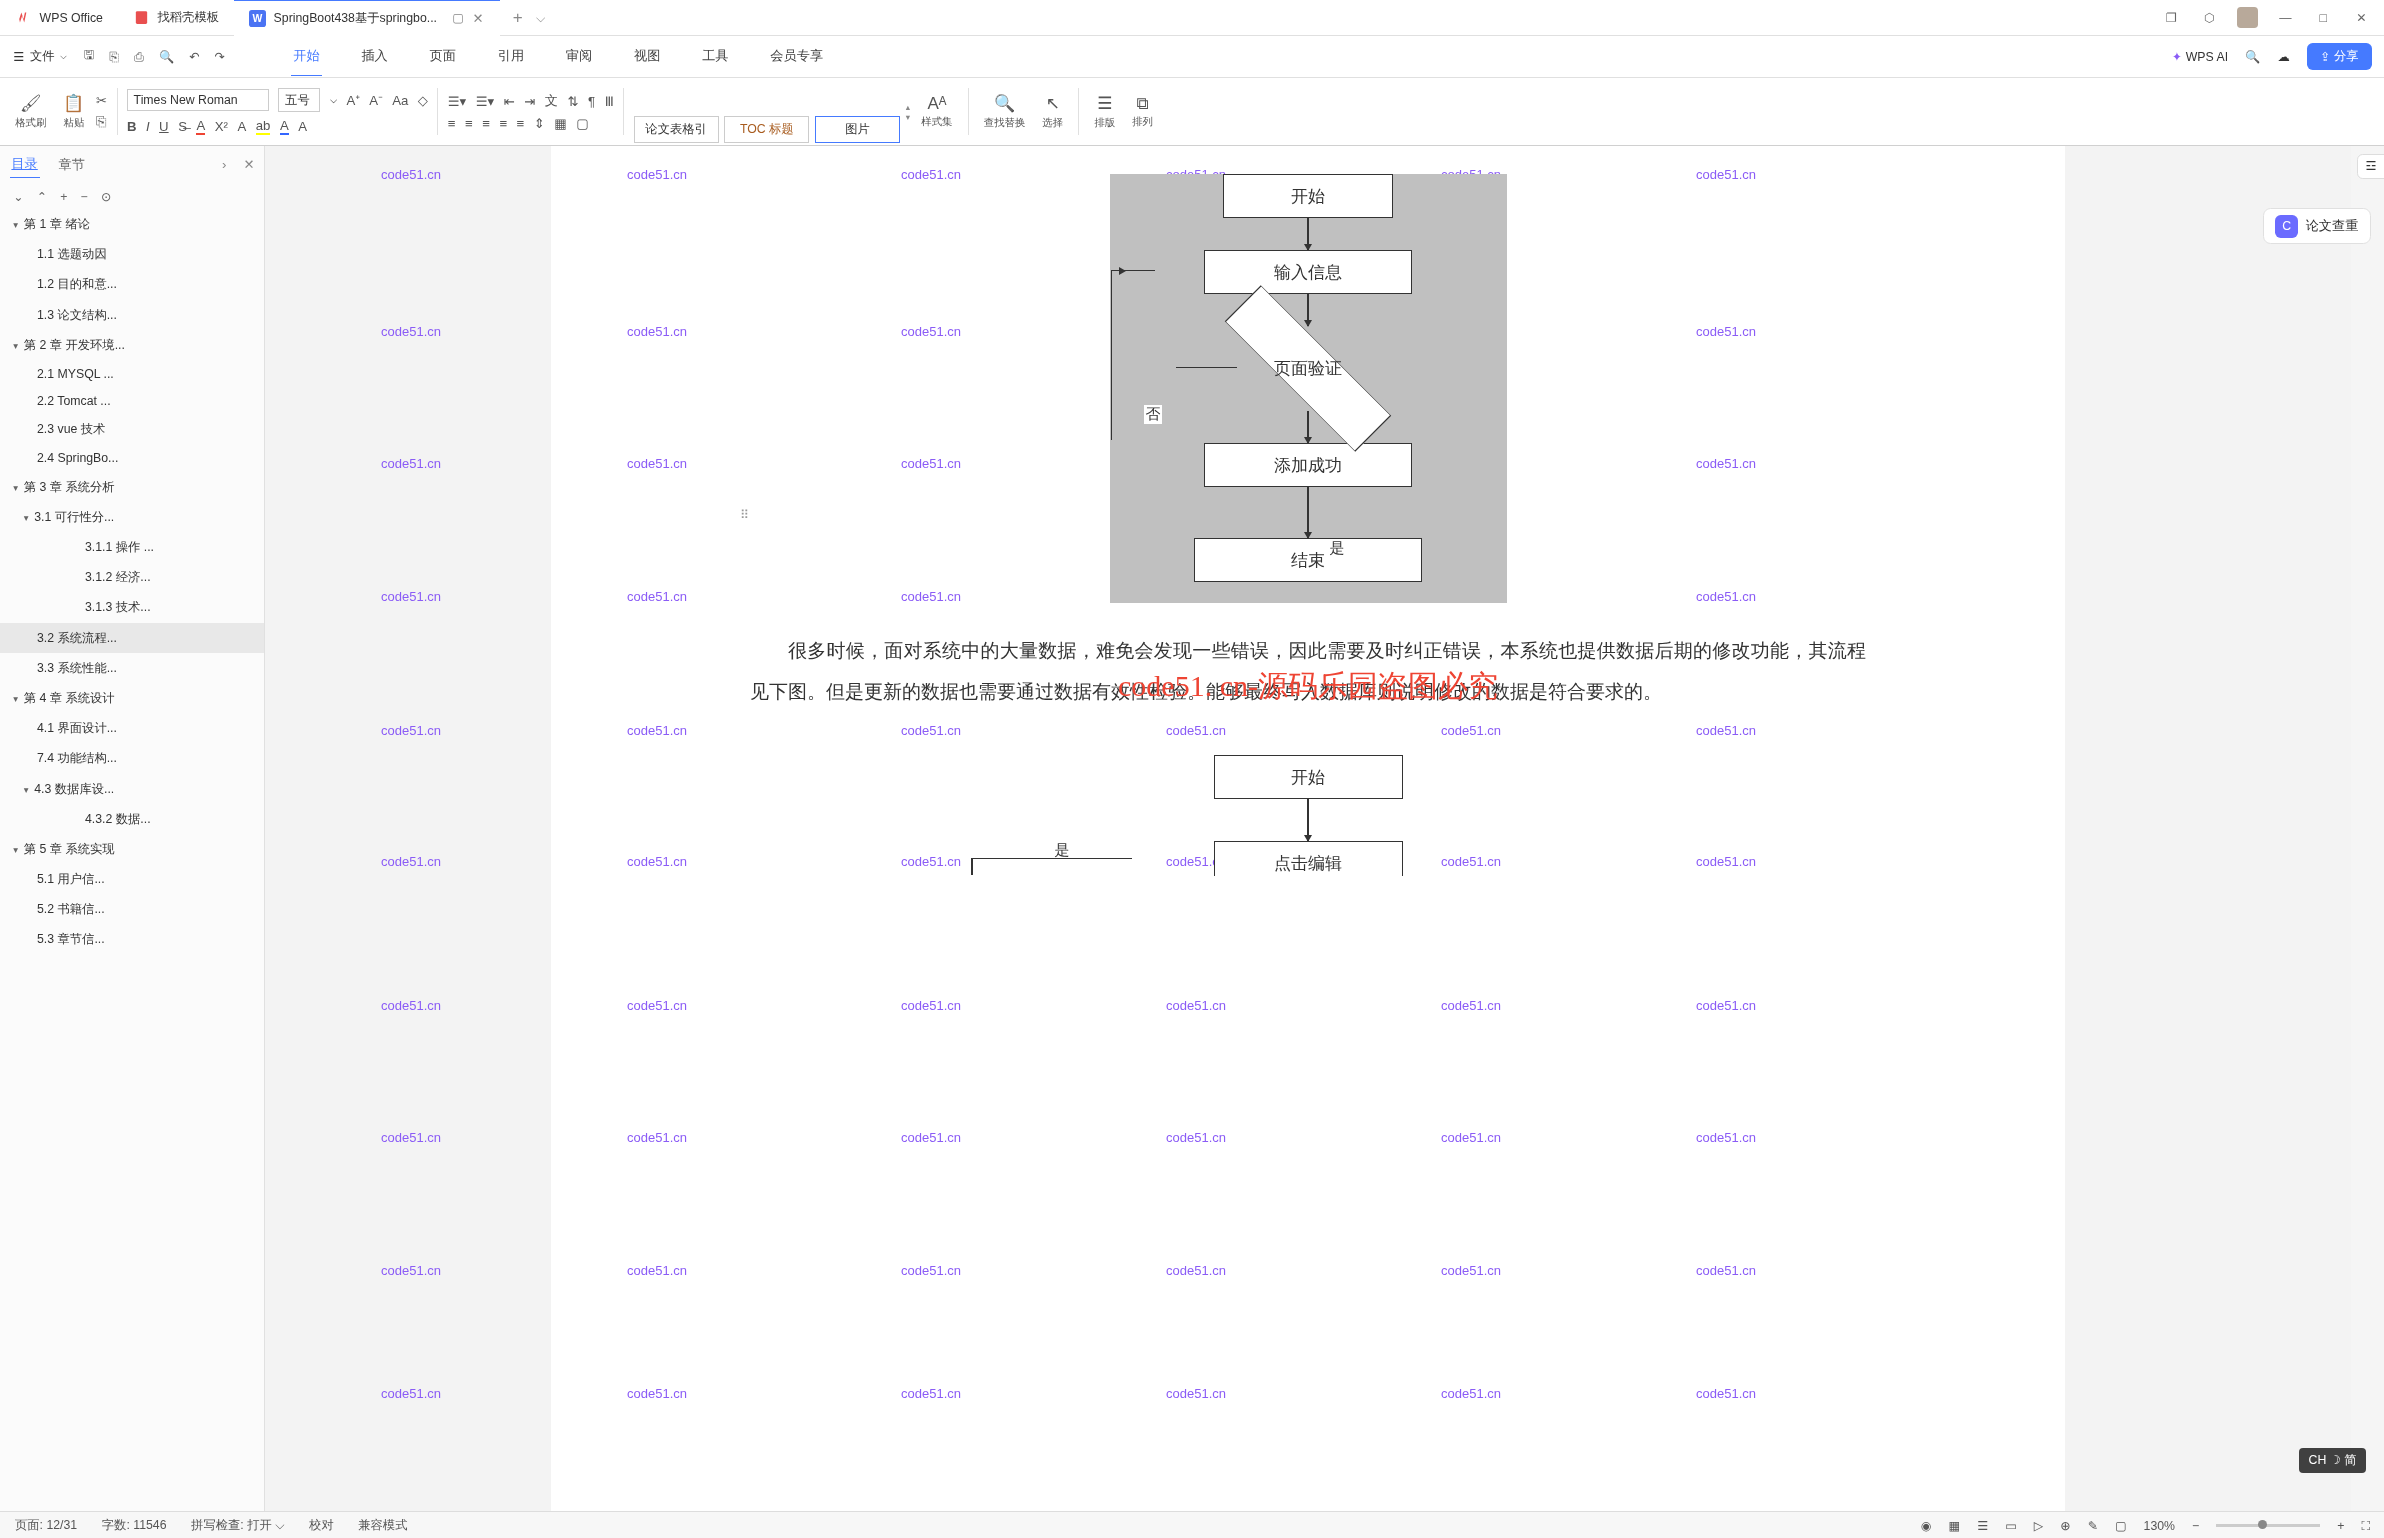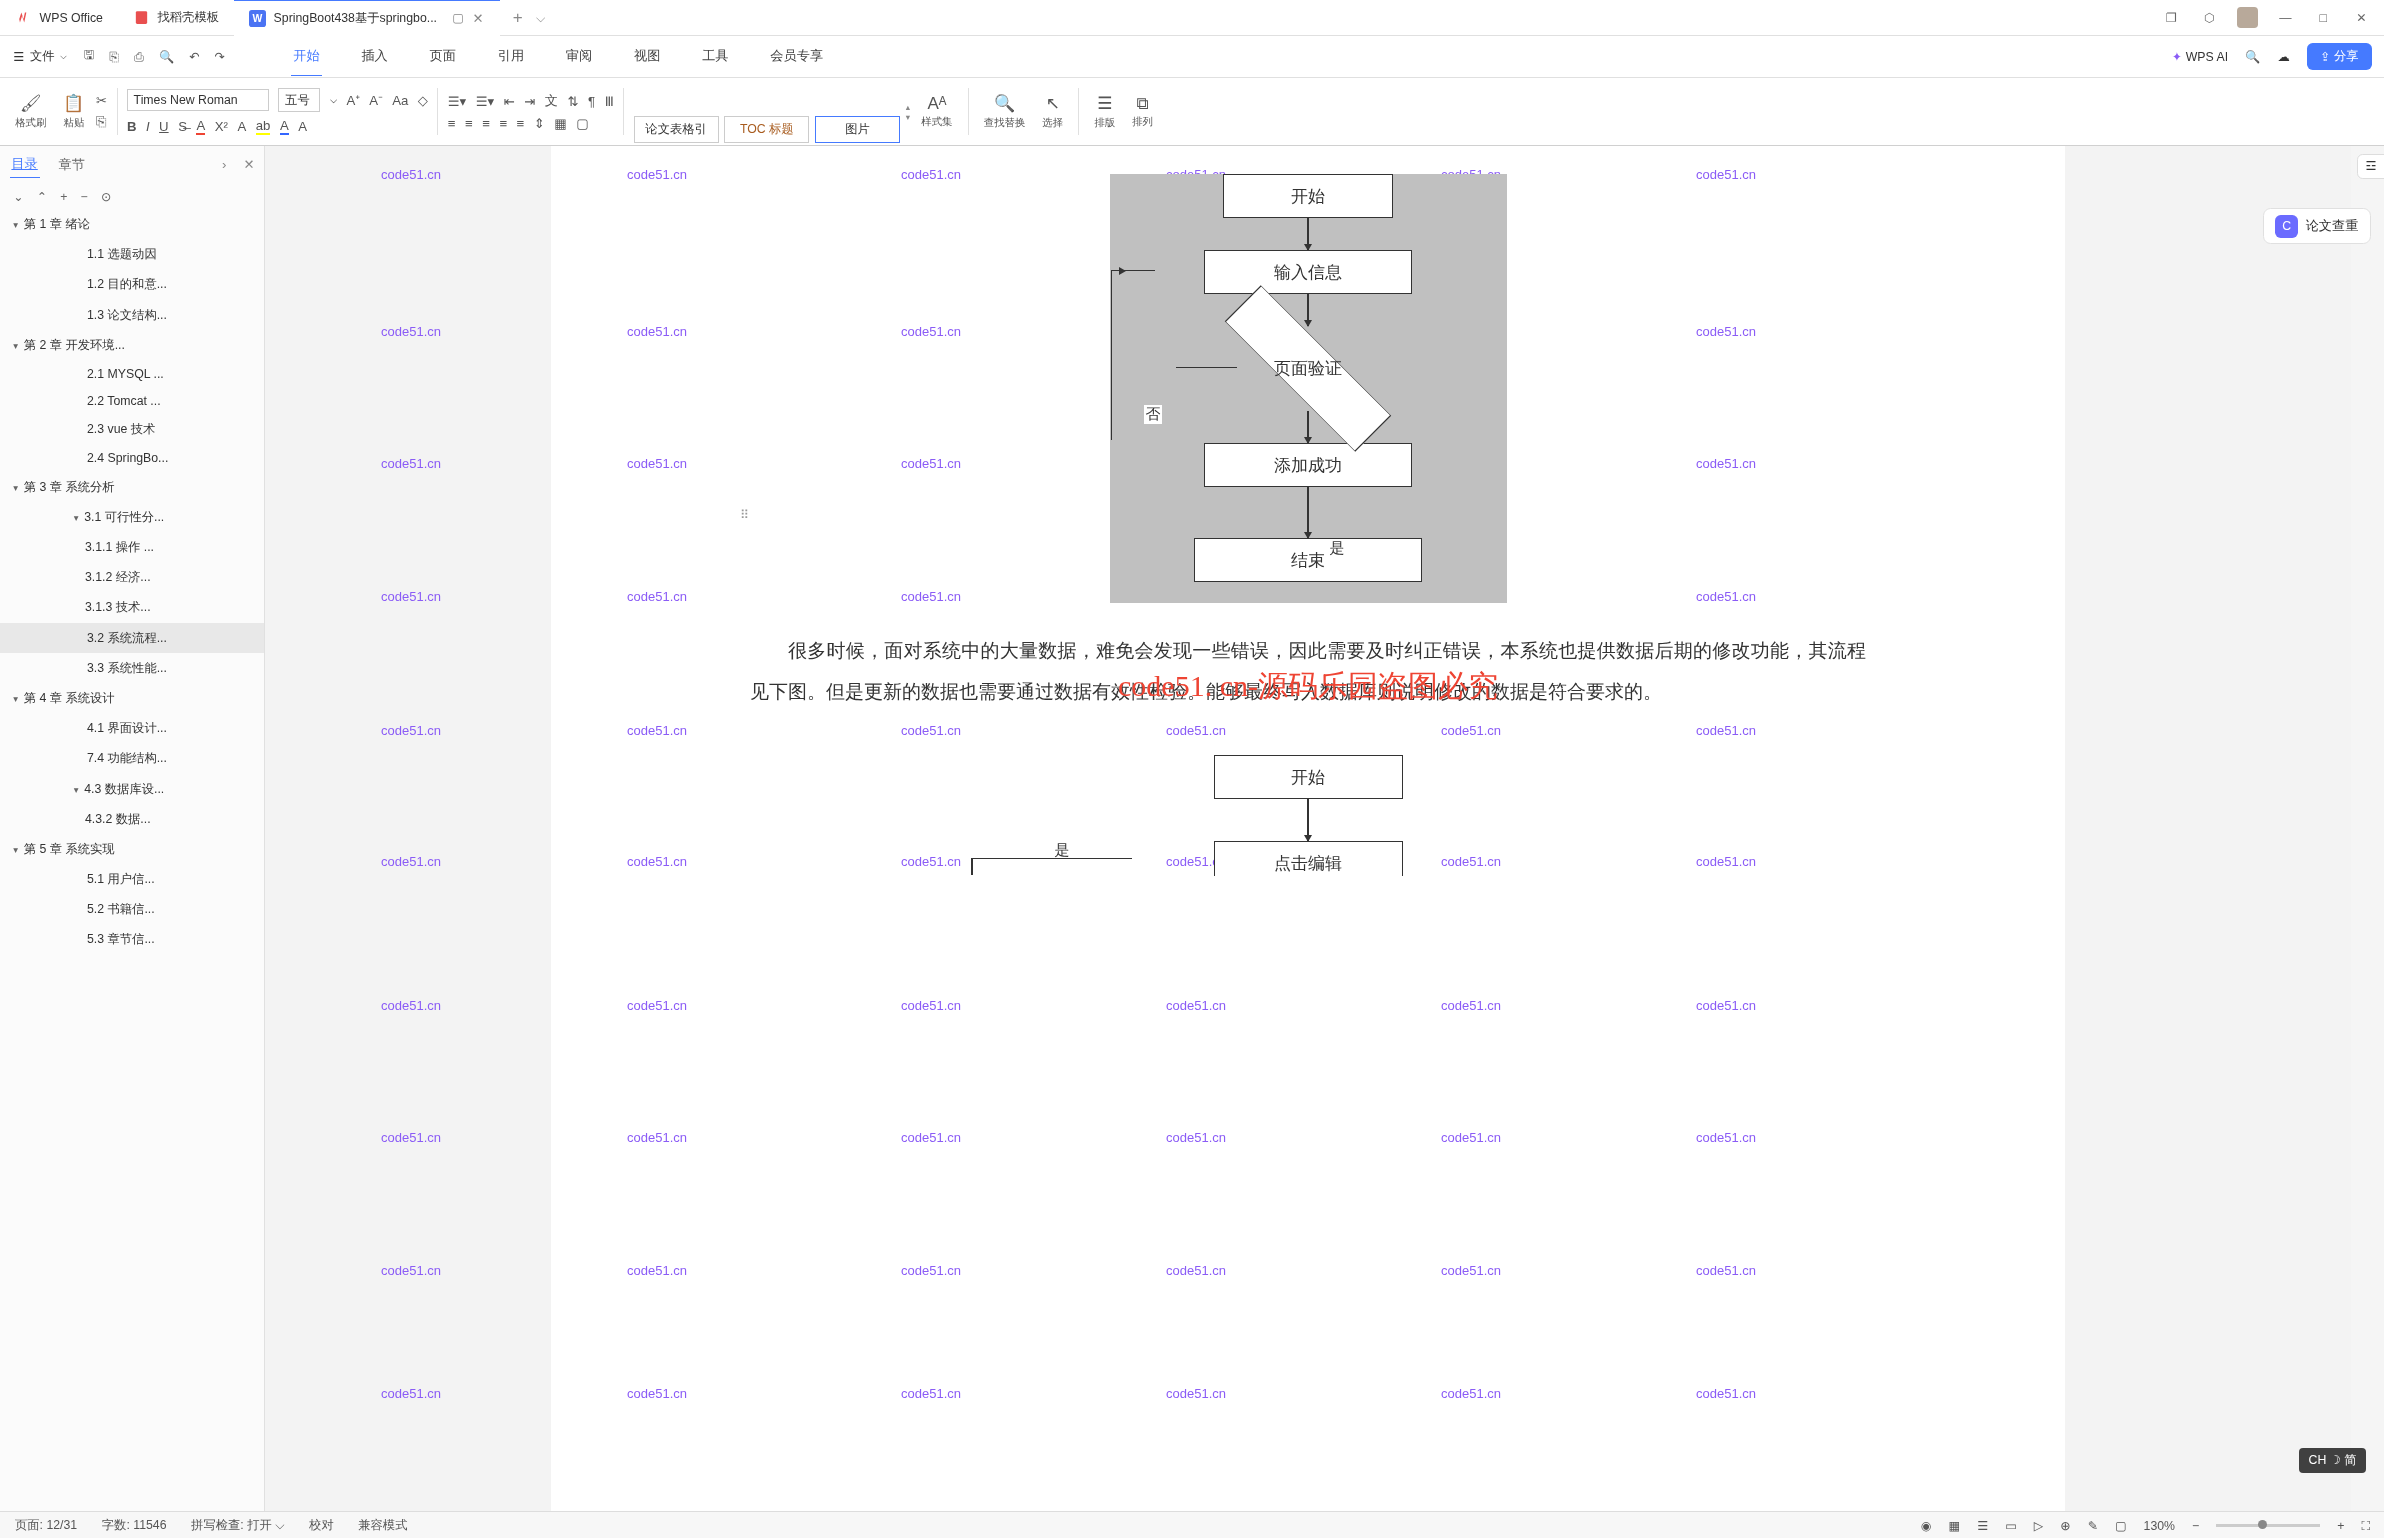--- a/index.html
+++ b/index.html
@@ -49,21 +49,21 @@
 
 
 .outline { width: 265px; background: #fbfbfb; border-right: 0.9px solid #e0e0e0; display: flex; flex-direction: column; }
 .outline-tabs { display: flex; align-items: center; padding: 5.7px 9.5px; gap: 17px; font-size: 13.2px; }
 .outline-tab { padding: 3.8px 1.9px; color: #666; }
 .outline-tab.active { color: #457aff; border-bottom: 1.9px solid #457aff; font-weight: 500; text-decoration: underline; }
 .outline-tools { display: flex; gap: 13.2px; padding: 5.7px 13.2px; color: #666; }
 .outline-list { overflow: auto; flex: 1; }
 .outline-item { padding: 6.6px 9.5px 6.6px 26.5px; font-size: 12.3px; color: #333; display: flex; align-items: center; gap: 5.7px; }
 .outline-item.l1 { padding-left: 26.5px; }
-.outline-item.l2 { padding-left: 87px; }
+.outline-item.l2 { padding-left: 37px; }
 .outline-item.l3 { padding-left: 85px; }
 .outline-item.selected { background: #e8e8e8; }
 .outline-caret { font-size: 9.5px; color: #666; margin-left: -13.2px; }
 
 
 .doc-canvas { flex: 1; background: #f3f3f3; display: flex; justify-content: center; overflow: auto; position: relative; }
 .page { width: 1514px; background: #fff; margin: 0; position: relative; padding: 28px 199px 57px 199px; }
 .watermark-layer { position: absolute; inset: 0; pointer-events: none; }
 .wm { position: absolute; color: #8b5cf6; font-size: 13px; font-weight: 400; }
 

